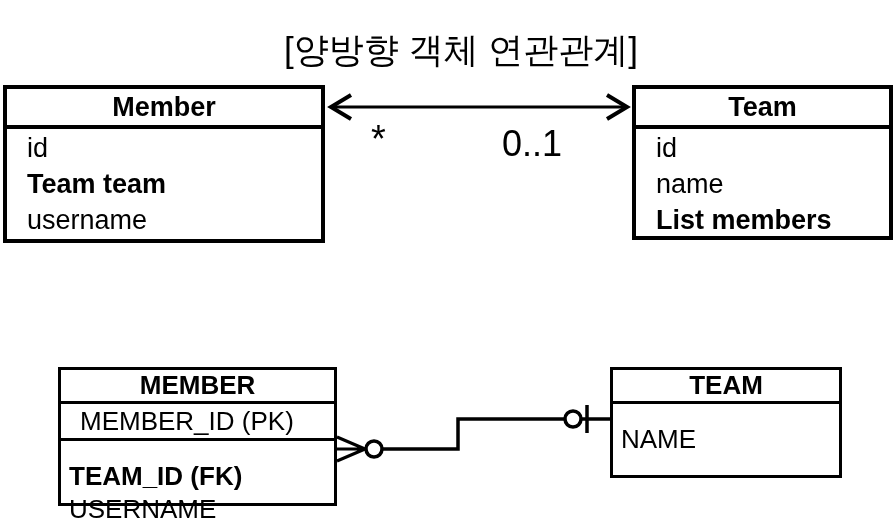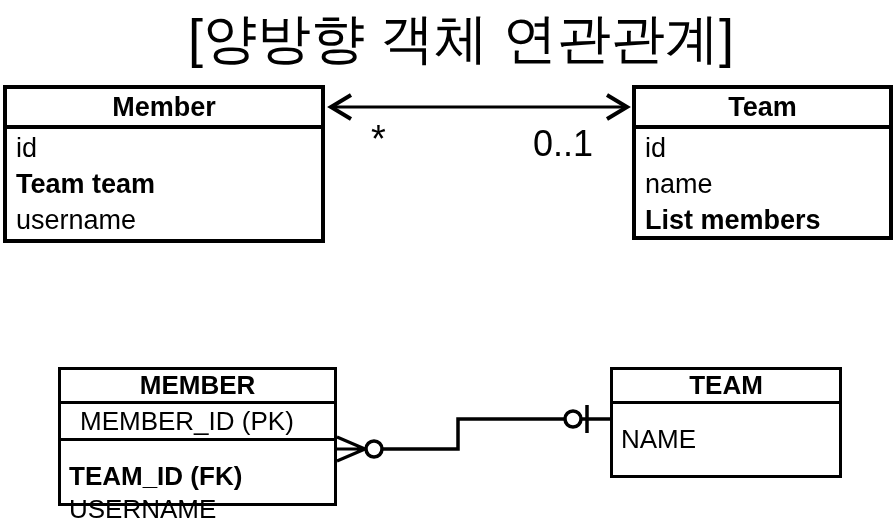--- a/index.html
+++ b/index.html
@@ -17,22 +17,22 @@
     overflow: hidden;
   }
   .title {
     position: absolute;
     white-space: nowrap;
     color: #000000;
     transform: translateX(-50%);
   }
   .top-title {
     left: 461px;
-    top: 14px;
-    font-size: 54px;
+    top: 26px;
+    font-size: 35px;
     line-height: 48px;
   }
   .bottom-title {
     left: 472px;
     top: 305px;
     font-size: 34px;
     line-height: 42px;
   }
 
   
@@ -45,39 +45,39 @@
   .class-box .chdr {
     height: 36px;
     line-height: 36px;
     border-bottom: 4px solid #000000;
     font-size: 27px;
     font-weight: bold;
     text-align: center;
     white-space: nowrap;
   }
   .class-box .cbody {
-    padding: 1px 6px 0 9px;
+    padding: 1px 6px 0 20px;
   }
   .class-box .crow {
     font-size: 27px;
     line-height: 36px;
     white-space: nowrap;
   }
   #member-class { left: 3px;   top: 85px; width: 322px; height: 158px; }
   #team-class   { left: 632px; top: 85px; width: 261px; height: 155px; }
 
   .bold { font-weight: bold; }
 
   .mult {
     position: absolute;
     white-space: nowrap;
     color: #000000;
   }
   #mult-member { left: 371px; top: 120px; font-size: 38px; line-height: 38px; }
-  #mult-team   { left: 533px; top: 126px; font-size: 36px; line-height: 36px; }
+  #mult-team   { left: 502px; top: 126px; font-size: 36px; line-height: 36px; }
 
   
   .table-box {
     position: absolute;
     box-sizing: border-box;
     border: 3px solid #000000;
     background: #ffffff;
   }
   .table-box .thdr {
     height: 31px;

